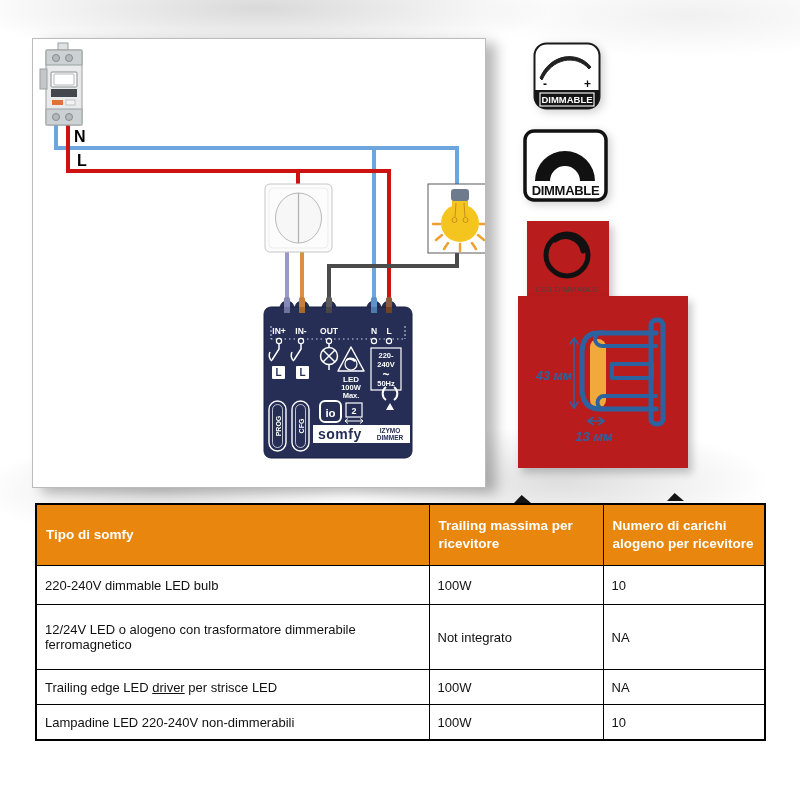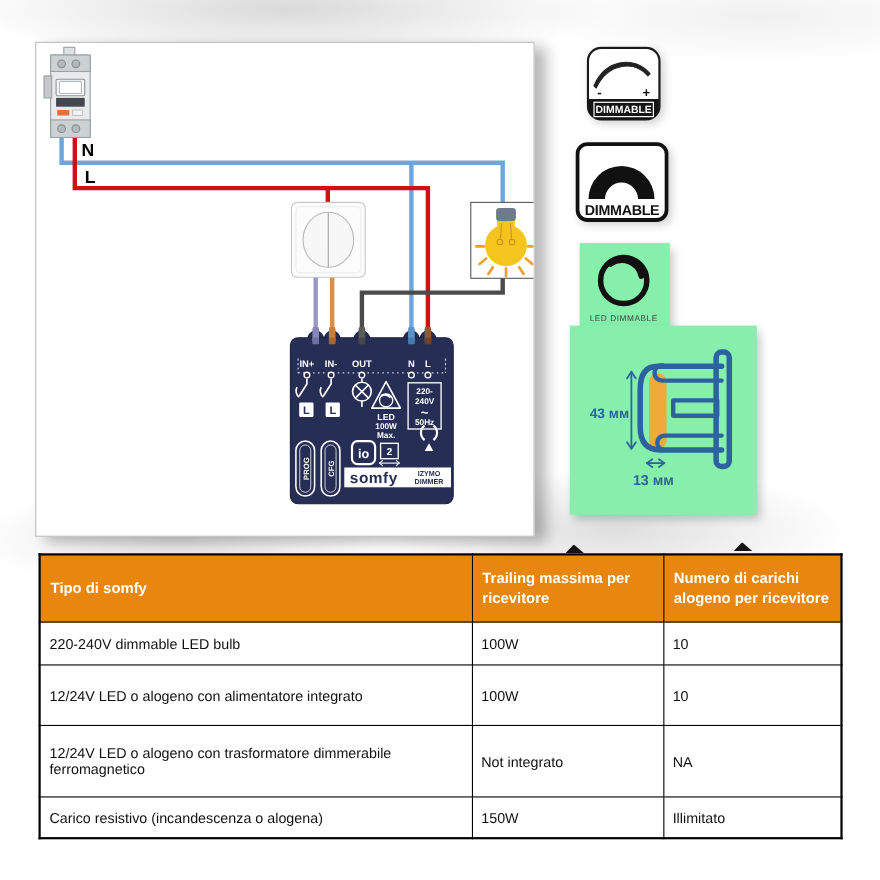--- a/index.html
+++ b/index.html
@@ -12,21 +12,21 @@
       radial-gradient(ellipse 260px 70px at 160px 490px, rgba(120,120,120,.20), transparent 70%),
       radial-gradient(ellipse 300px 80px at 560px 482px, rgba(120,120,120,.24), transparent 70%),
       #ffffff;
   }
   .panel{
     position:absolute;left:32px;top:38px;width:452px;height:448px;
     background:#fff;border:1px solid #bcbcbc;
     box-shadow:10px 5px 12px rgba(0,0,0,.28);
   }
   .abs{position:absolute;}
-  .card{background:#86efac;box-shadow:4px 5px 8px rgba(0,0,0,.22);}
+  .card{background:#b91c1c;box-shadow:4px 5px 8px rgba(0,0,0,.22);}
   svg text{font-family:"Liberation Sans",sans-serif;}
   .badge{filter:drop-shadow(3px 3px 4px rgba(0,0,0,.18));}
   
   .load-table{position:absolute;left:35px;top:503px;width:729px;border-collapse:collapse;table-layout:fixed;
     border:2px solid #000;font-size:13px;color:#111;}
   .load-table th,.load-table td{border:1px solid #000;padding:6px 8px;vertical-align:middle;text-align:left;}
   .load-table th{background:#E8860D;color:#fff;font-weight:bold;font-size:13.5px;line-height:1.3;height:52px;padding:4px 9px;}
   tr.r1 td{height:26px;} tr.r2 td{height:42px;} tr.r3 td{height:52px;}
   tr.r4 td{height:22px;} tr.r5 td{height:22px;} tr.r6 td{height:24px;}
   .mark{position:absolute;width:17px;height:8px;background:#141414;clip-path:polygon(0 100%,45% 0,100% 100%);}
@@ -227,21 +227,21 @@
 </div>
 
 <div class="abs card" style="left:527px;top:221px;width:82px;height:80px;">
   <svg width="82" height="80" viewBox="0 0 82 80">
     <circle cx="40" cy="34" r="21" fill="none" stroke="#111" stroke-width="5"></circle>
     <path d="M28,19 A18,18 0 0 1 56,30" fill="none" stroke="#111" stroke-width="5" stroke-linecap="round"></path>
     <text x="40" y="71" font-size="7.5" fill="#444" text-anchor="middle" letter-spacing="0.5">LED DIMMABLE</text>
   </svg>
 </div>
 
-<div class="abs card" style="left:518px;top:296px;width:170px;height:172px;">
+<div class="abs card" style="left:518px;top:296px;width:170px;height:172px;font-style:italic;">
   <svg width="170" height="172" viewBox="0 0 170 172">
     <rect x="72" y="43" width="16" height="69" rx="8" fill="#F1A93C"></rect>
     <g stroke="#2D62A0" fill="none" stroke-linecap="round" stroke-linejoin="round">
       <path d="M138,37 L80,37 Q64,37 64,58 L64,92 Q64,113 82,113 L138,113" stroke-width="5"></path>
       <path d="M138,50 L84,50 A7,7 0 0 1 84,36" stroke-width="4"></path>
       <path d="M138,100 L86,100 A6.5,6.5 0 0 0 86,113" stroke-width="4"></path>
       <rect x="94" y="68" width="40" height="14" stroke-width="4"></rect>
       <rect x="133" y="24" width="12" height="104" rx="5" stroke-width="5"></rect>
       <g stroke-width="1.6">
         <line x1="56" y1="42" x2="56" y2="112"></line>
@@ -274,29 +274,29 @@
       <th>Trailing massima per ricevitore</th>
       <th>Numero di carichi alogeno per ricevitore</th>
     </tr>
   </thead>
   <tbody>
     <tr class="r1">
       <td>220-240V dimmable LED bulb</td>
       <td>100W</td>
       <td>10</td>
     </tr>
-    <tr class="r2">
-      <td>12/24V LED o alogeno con alimentatore integrato</td>
-      <td>100W</td>
-      <td>10</td>
-    </tr>
     <tr class="r3">
       <td>12/24V LED o alogeno con trasformatore dimmerabile ferromagnetico</td>
       <td>Not integrato</td>
       <td>NA</td>
     </tr>
-    <tr class="r6">
-      <td>Carico resistivo (incandescenza o alogena)</td>
-      <td>150W</td>
-      <td>Illimitato</td>
+    <tr class="r4">
+      <td><span>Trailing edge LED </span><span style="text-decoration:underline">driver</span><span> per strisce LED</span></td>
+      <td>100W</td>
+      <td>NA</td>
+    </tr>
+    <tr class="r5">
+      <td>Lampadine LED 220-240V non-dimmerabili</td>
+      <td>100W</td>
+      <td>10</td>
     </tr>
   </tbody>
 </table>
 
 </body></html>

